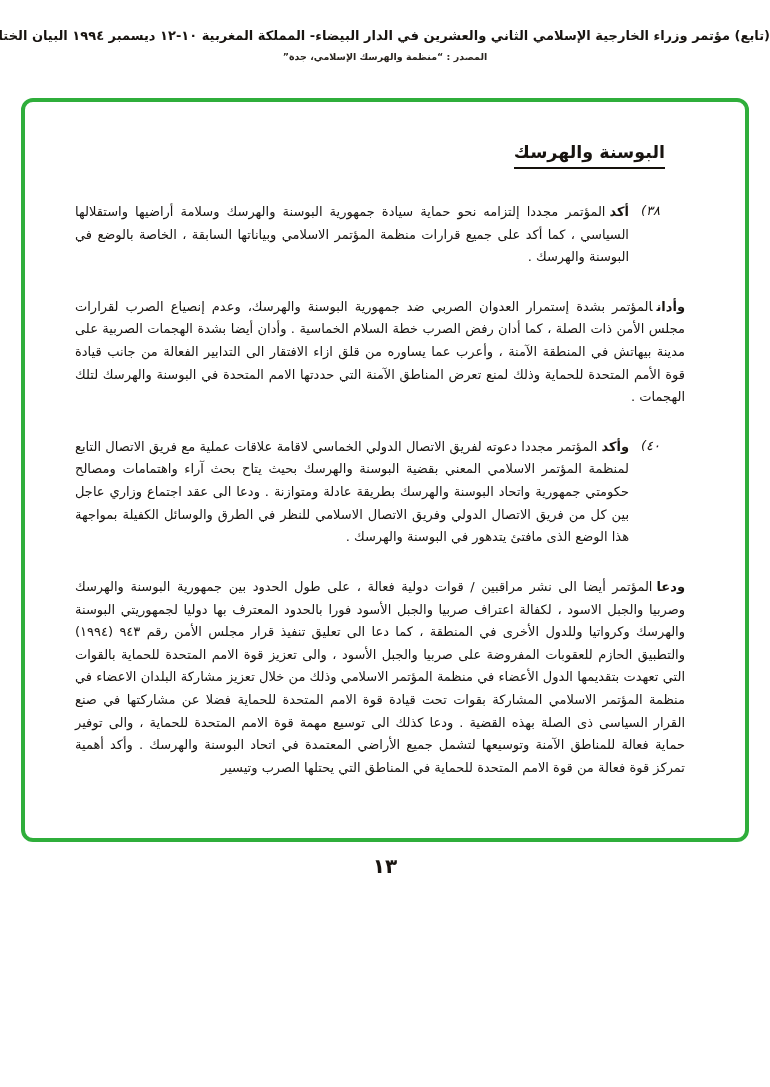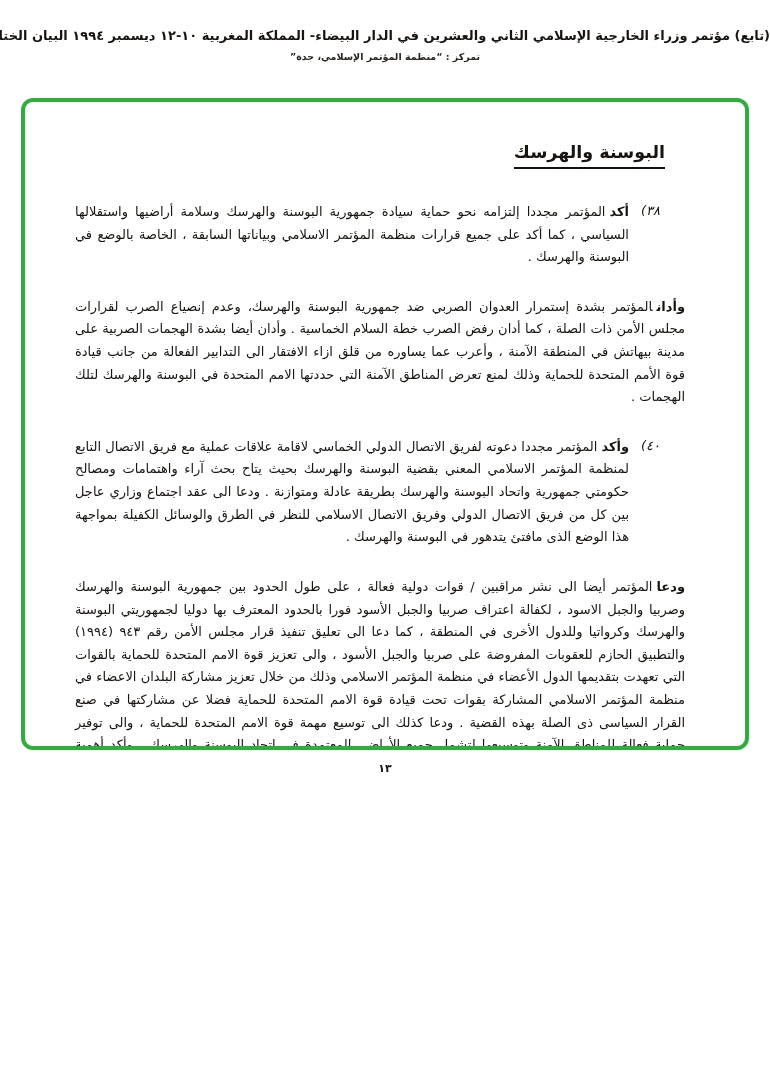--- a/index.html
+++ b/index.html
@@ -28,21 +28,21 @@
   .header-source {
     font-weight: bold;
     font-size: 9.5px;
     margin-top: 8px;
     color: #2a251f;
   }
 
   
   .green-frame {
     margin: 36px 21px 0 21px;
-    height: 652px;
+    height: 744px;
     border: 4px solid var(--frame-green);
     border-radius: 12px;
     padding: 40px 60px 8px 50px;
     overflow: hidden;
     background: #ffffff;
   }
 
   .section-title-row { text-align: right; margin-bottom: 32px; }
   .section-title {
     display: inline-block;
@@ -66,30 +66,30 @@
   .para-body {
     flex: 1;
     font-size: 13px;
     line-height: 1.74;
     text-align: justify;
     text-justify: inter-word;
   }
   .para-lead { font-weight: bold; margin-left: 4px; }
 
   .doc-footer { text-align: center; margin-top: 12px; }
-  .page-number { font-weight: bold; font-size: 11px; letter-spacing: 2px; }
+  .page-number { font-weight: bold; font-size: 20px; letter-spacing: 2px; }
 </style>
 </head>
 <body>
 
 <div class="page">
 
   <header class="doc-header">
     <div class="header-title">(تابع) مؤتمر وزراء الخارجية الإسلامي الثاني والعشرين في الدار البيضاء- المملكة المغربية ١٠-١٢ ديسمبر ١٩٩٤ البيان الختامي</div>
-    <div class="header-source">تمركز : “منظمة المؤتمر الإسلامي، جدة”</div>
+    <div class="header-source">المصدر : “منظمة والهرسك الإسلامي، جدة”</div>
   </header>
 
   <div class="green-frame">
 
     <div class="section-title-row">
       <h1 class="section-title">البوسنة والهرسك</h1>
     </div>
 
     <section class="para">
       <div class="para-num">(٣٨</div>

